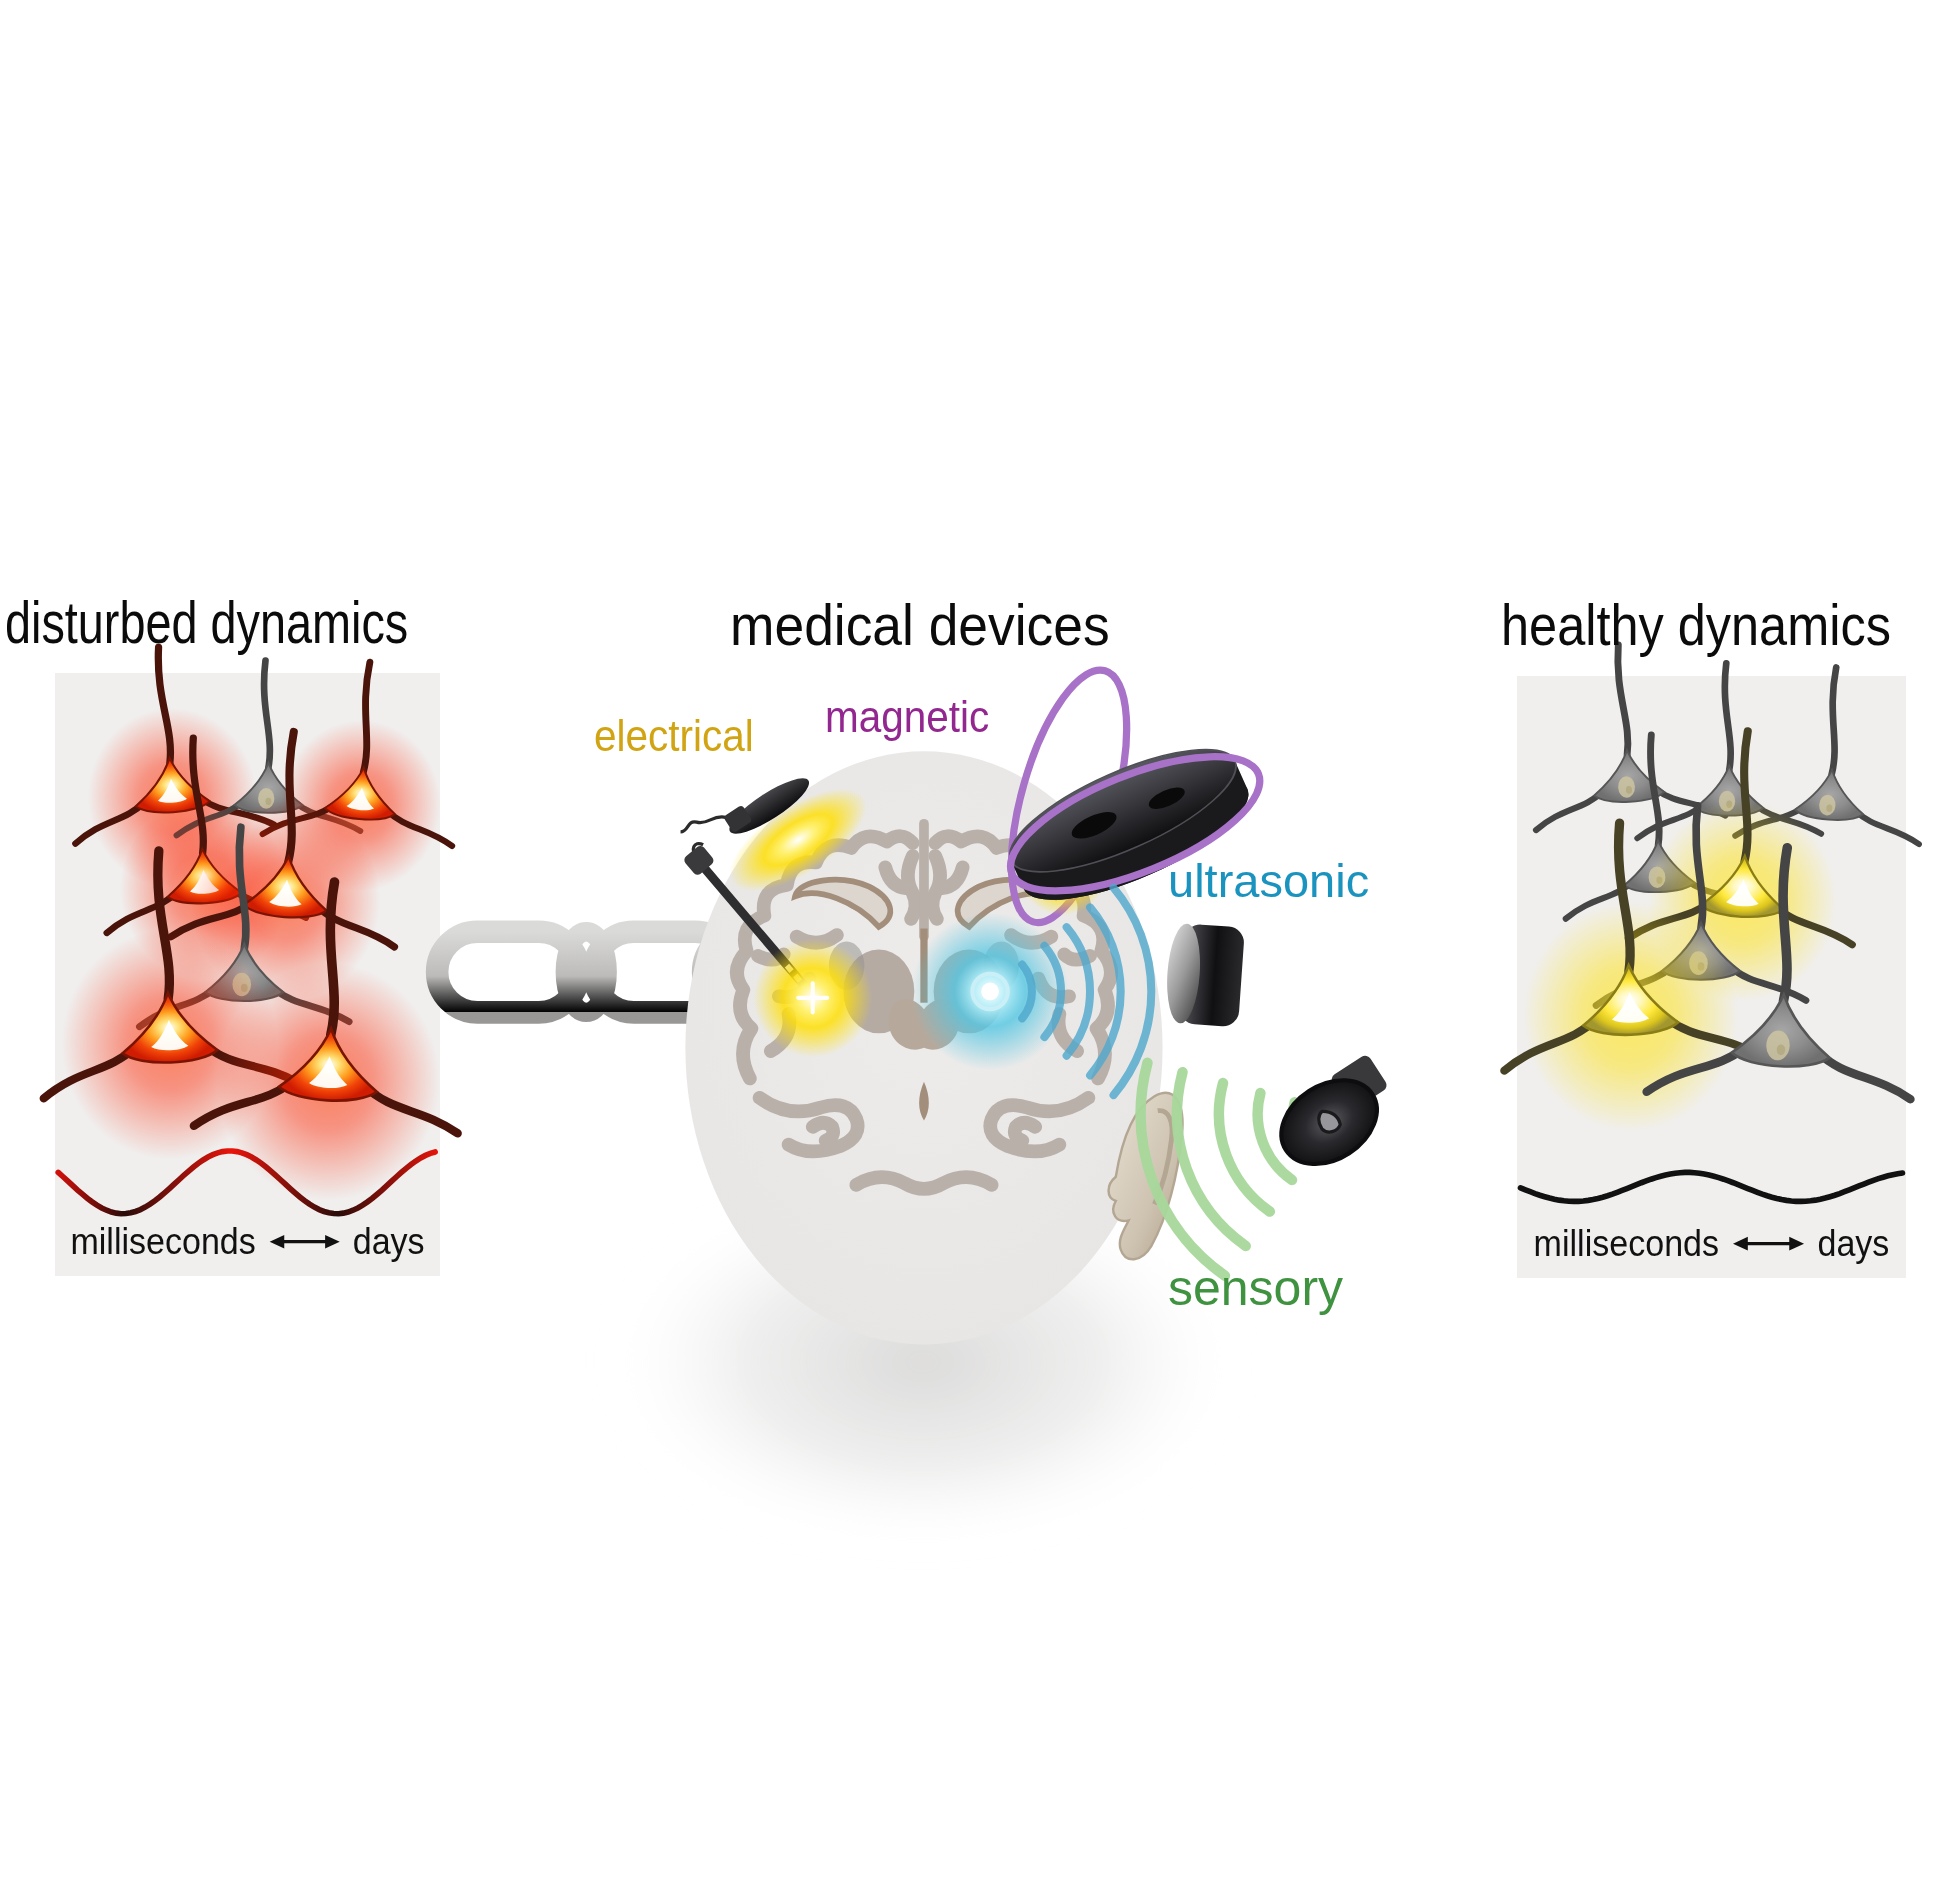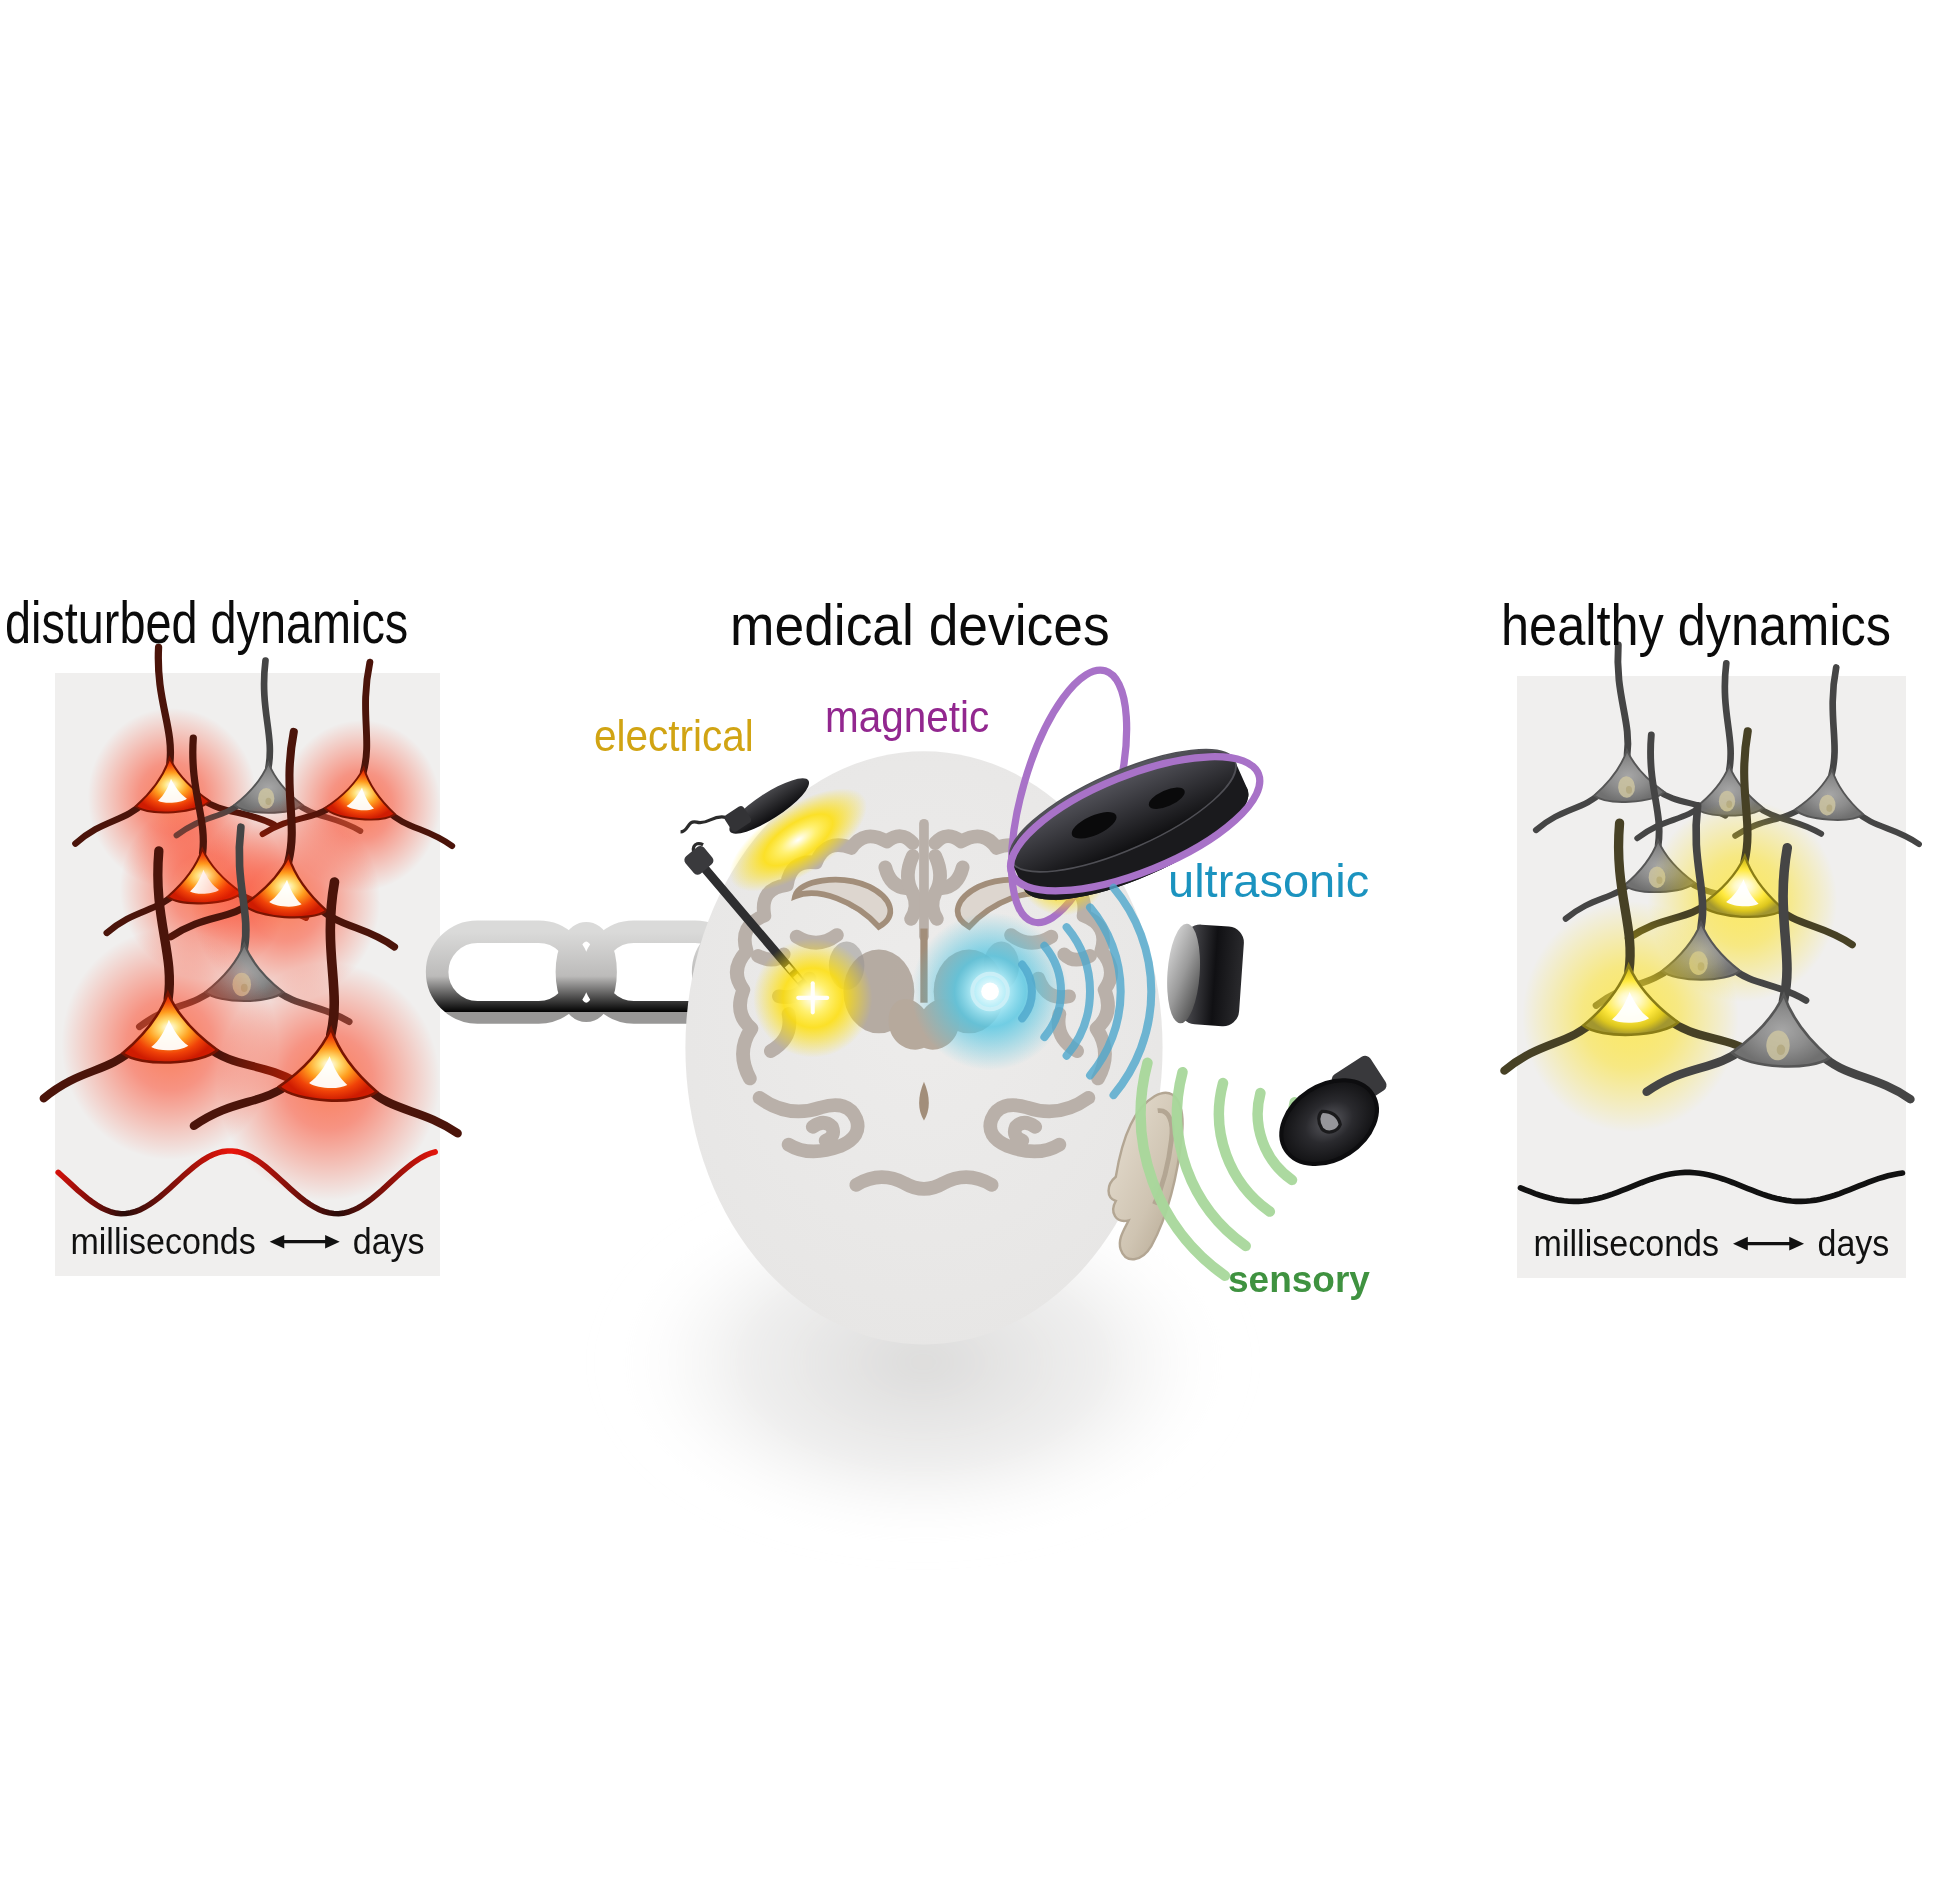--- a/index.html
+++ b/index.html
@@ -390,14 +390,14 @@
   </g>
 </svg>
 
 <div class="abs textlayer title" style="left:4.8px;top:588px;transform:scaleX(.78);">disturbed dynamics</div>
 <div class="abs textlayer title" style="left:730px;top:591px;font-size:58px;transform:scaleX(.92);">medical devices</div>
 <div class="abs textlayer title" style="left:1501px;top:591px;font-size:58px;transform:scaleX(.87);">healthy dynamics</div>
 
 <div class="abs textlayer mod-label" style="left: 594px; top: 711px; transform: scaleX(0.92); color: rgb(209, 164, 19);">electrical</div>
 <div class="abs textlayer mod-label" style="left: 825px; top: 692px; transform: scaleX(0.92); color: rgb(146, 39, 143);">magnetic</div>
 <div class="abs textlayer mod-label" style="left: 1168px; top: 853px; font-size: 47px; color: rgb(27, 147, 191);">ultrasonic</div>
-<div class="abs textlayer mod-label" style="left: 1228px; top: 1259px; font-size: 37px; color: rgb(63, 146, 64); font-weight: bold;">sensory</div>
+<div class="abs textlayer mod-label" style="left: 1168px; top: 1259px; font-size: 50px; color: rgb(63, 146, 64);">sensory</div>
 
 
 </body></html>

